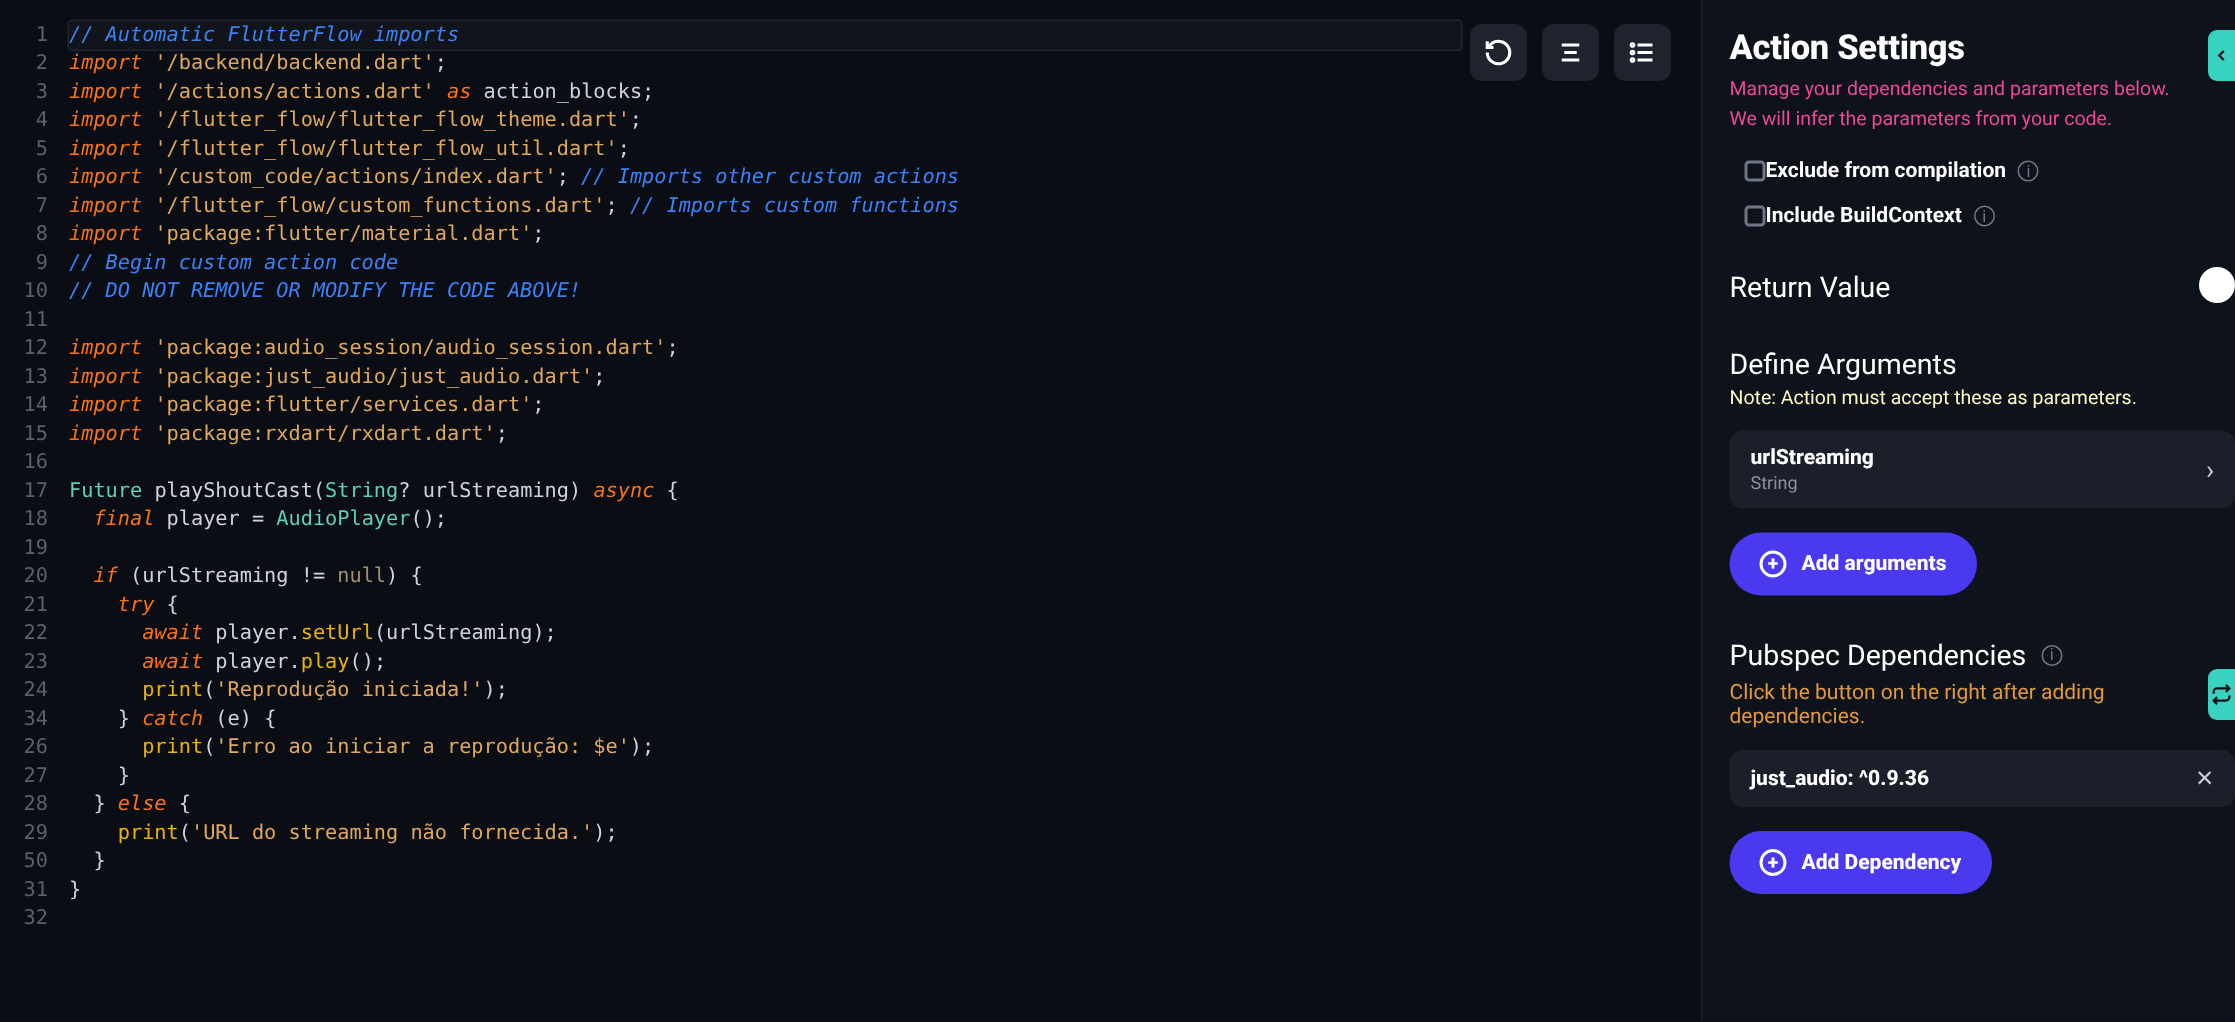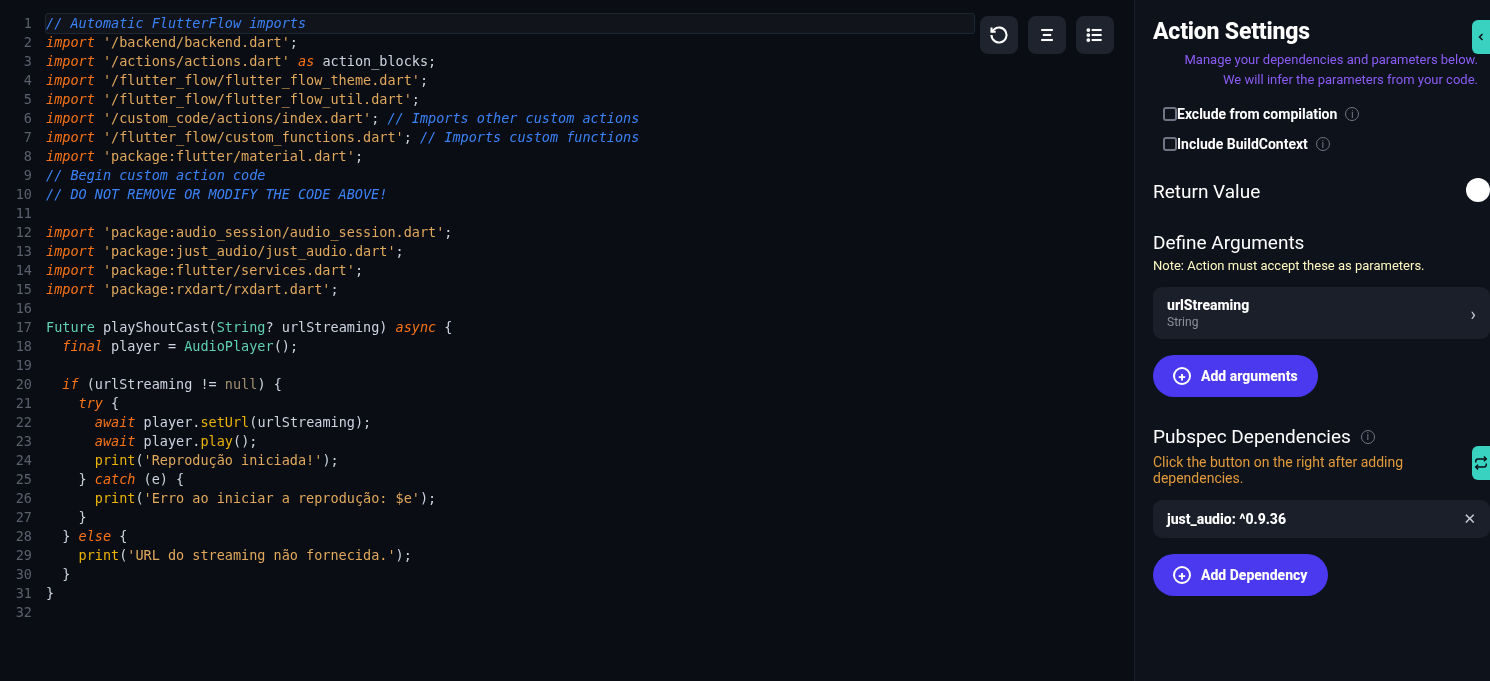--- a/index.html
+++ b/index.html
@@ -82,26 +82,25 @@
   padding: 18px 0 18px 18px;
   overflow-y: auto;
   position: relative;
 }
 .side-h1 {
   font-size: 23px;
   font-weight: 800;
   letter-spacing: -0.2px;
 }
 .side-sub {
-  color: #8b5cf6;
+  color: #ec4899;
   font-size: 13px;
   margin-top: 6px;
   line-height: 1.35;
   padding-right: 12px;
-  text-align: right;
 }
 .opt-row {
   display: flex;
   align-items: center;
   gap: 0;
   margin-top: 14px;
   padding-left: 10px;
 }
 .cb {
   width: 14px;
@@ -228,26 +227,26 @@
         <div class="ln">15</div>
         <div class="ln">16</div>
         <div class="ln">17</div>
         <div class="ln">18</div>
         <div class="ln">19</div>
         <div class="ln">20</div>
         <div class="ln">21</div>
         <div class="ln">22</div>
         <div class="ln">23</div>
         <div class="ln">24</div>
-        <div class="ln">25</div>
+        <div class="ln">34</div>
         <div class="ln">26</div>
         <div class="ln">27</div>
         <div class="ln">28</div>
         <div class="ln">29</div>
-        <div class="ln">30</div>
+        <div class="ln">50</div>
         <div class="ln">31</div>
         <div class="ln">32</div>
       </div>
     <div class="code" id="code"><div class="line hl"><span class="c-comment">// Automatic FlutterFlow imports</span></div><div class="line"><span class="c-keyword">import</span><span class="c-punct"> </span><span class="c-string">'/backend/backend.dart'</span><span class="c-punct">;</span></div><div class="line"><span class="c-keyword">import</span><span class="c-punct"> </span><span class="c-string">'/actions/actions.dart'</span><span class="c-punct"> </span><span class="c-keyword">as</span><span class="c-punct"> </span><span class="c-ident">action_blocks</span><span class="c-punct">;</span></div><div class="line"><span class="c-keyword">import</span><span class="c-punct"> </span><span class="c-string">'/flutter_flow/flutter_flow_theme.dart'</span><span class="c-punct">;</span></div><div class="line"><span class="c-keyword">import</span><span class="c-punct"> </span><span class="c-string">'/flutter_flow/flutter_flow_util.dart'</span><span class="c-punct">;</span></div><div class="line"><span class="c-keyword">import</span><span class="c-punct"> </span><span class="c-string">'/custom_code/actions/index.dart'</span><span class="c-punct">; </span><span class="c-comment">// Imports other custom actions</span></div><div class="line"><span class="c-keyword">import</span><span class="c-punct"> </span><span class="c-string">'/flutter_flow/custom_functions.dart'</span><span class="c-punct">; </span><span class="c-comment">// Imports custom functions</span></div><div class="line"><span class="c-keyword">import</span><span class="c-punct"> </span><span class="c-string">'package:flutter/material.dart'</span><span class="c-punct">;</span></div><div class="line"><span class="c-comment">// Begin custom action code</span></div><div class="line"><span class="c-comment">// DO NOT REMOVE OR MODIFY THE CODE ABOVE!</span></div><div class="line"></div><div class="line"><span class="c-keyword">import</span><span class="c-punct"> </span><span class="c-string">'package:audio_session/audio_session.dart'</span><span class="c-punct">;</span></div><div class="line"><span class="c-keyword">import</span><span class="c-punct"> </span><span class="c-string">'package:just_audio/just_audio.dart'</span><span class="c-punct">;</span></div><div class="line"><span class="c-keyword">import</span><span class="c-punct"> </span><span class="c-string">'package:flutter/services.dart'</span><span class="c-punct">;</span></div><div class="line"><span class="c-keyword">import</span><span class="c-punct"> </span><span class="c-string">'package:rxdart/rxdart.dart'</span><span class="c-punct">;</span></div><div class="line"></div><div class="line"><span class="c-type">Future</span><span class="c-punct"> </span><span class="c-ident">playShoutCast</span><span class="c-punct">(</span><span class="c-type">String</span><span class="c-punct">? </span><span class="c-ident">urlStreaming</span><span class="c-punct">) </span><span class="c-keyword">async</span><span class="c-punct"> {</span></div><div class="line"><span class="c-punct">  </span><span class="c-keyword">final</span><span class="c-punct"> </span><span class="c-ident">player</span><span class="c-punct"> = </span><span class="c-type">AudioPlayer</span><span class="c-punct">();</span></div><div class="line"></div><div class="line"><span class="c-punct">  </span><span class="c-keyword">if</span><span class="c-punct"> (</span><span class="c-ident">urlStreaming</span><span class="c-punct"> != </span><span class="c-null">null</span><span class="c-punct">) {</span></div><div class="line"><span class="c-punct">    </span><span class="c-keyword">try</span><span class="c-punct"> {</span></div><div class="line"><span class="c-punct">      </span><span class="c-keyword">await</span><span class="c-punct"> </span><span class="c-ident">player</span><span class="c-punct">.</span><span class="c-func">setUrl</span><span class="c-punct">(</span><span class="c-ident">urlStreaming</span><span class="c-punct">);</span></div><div class="line"><span class="c-punct">      </span><span class="c-keyword">await</span><span class="c-punct"> </span><span class="c-ident">player</span><span class="c-punct">.</span><span class="c-func">play</span><span class="c-punct">();</span></div><div class="line"><span class="c-punct">      </span><span class="c-func">print</span><span class="c-punct">(</span><span class="c-string">'Reprodução iniciada!'</span><span class="c-punct">);</span></div><div class="line"><span class="c-punct">    } </span><span class="c-keyword">catch</span><span class="c-punct"> (</span><span class="c-ident">e</span><span class="c-punct">) {</span></div><div class="line"><span class="c-punct">      </span><span class="c-func">print</span><span class="c-punct">(</span><span class="c-string">'Erro ao iniciar a reprodução: $e'</span><span class="c-punct">);</span></div><div class="line"><span class="c-punct">    }</span></div><div class="line"><span class="c-punct">  } </span><span class="c-keyword">else</span><span class="c-punct"> {</span></div><div class="line"><span class="c-punct">    </span><span class="c-func">print</span><span class="c-punct">(</span><span class="c-string">'URL do streaming não fornecida.'</span><span class="c-punct">);</span></div><div class="line"><span class="c-punct">  }</span></div><div class="line"><span class="c-punct">}</span></div><div class="line"></div></div>
   </div>
 </div>
 
 <div class="side-pane">
   <div class="edge-btn edge1">
     <svg width="12" height="12" viewBox="0 0 24 24" fill="none" stroke="currentColor" stroke-width="3">

